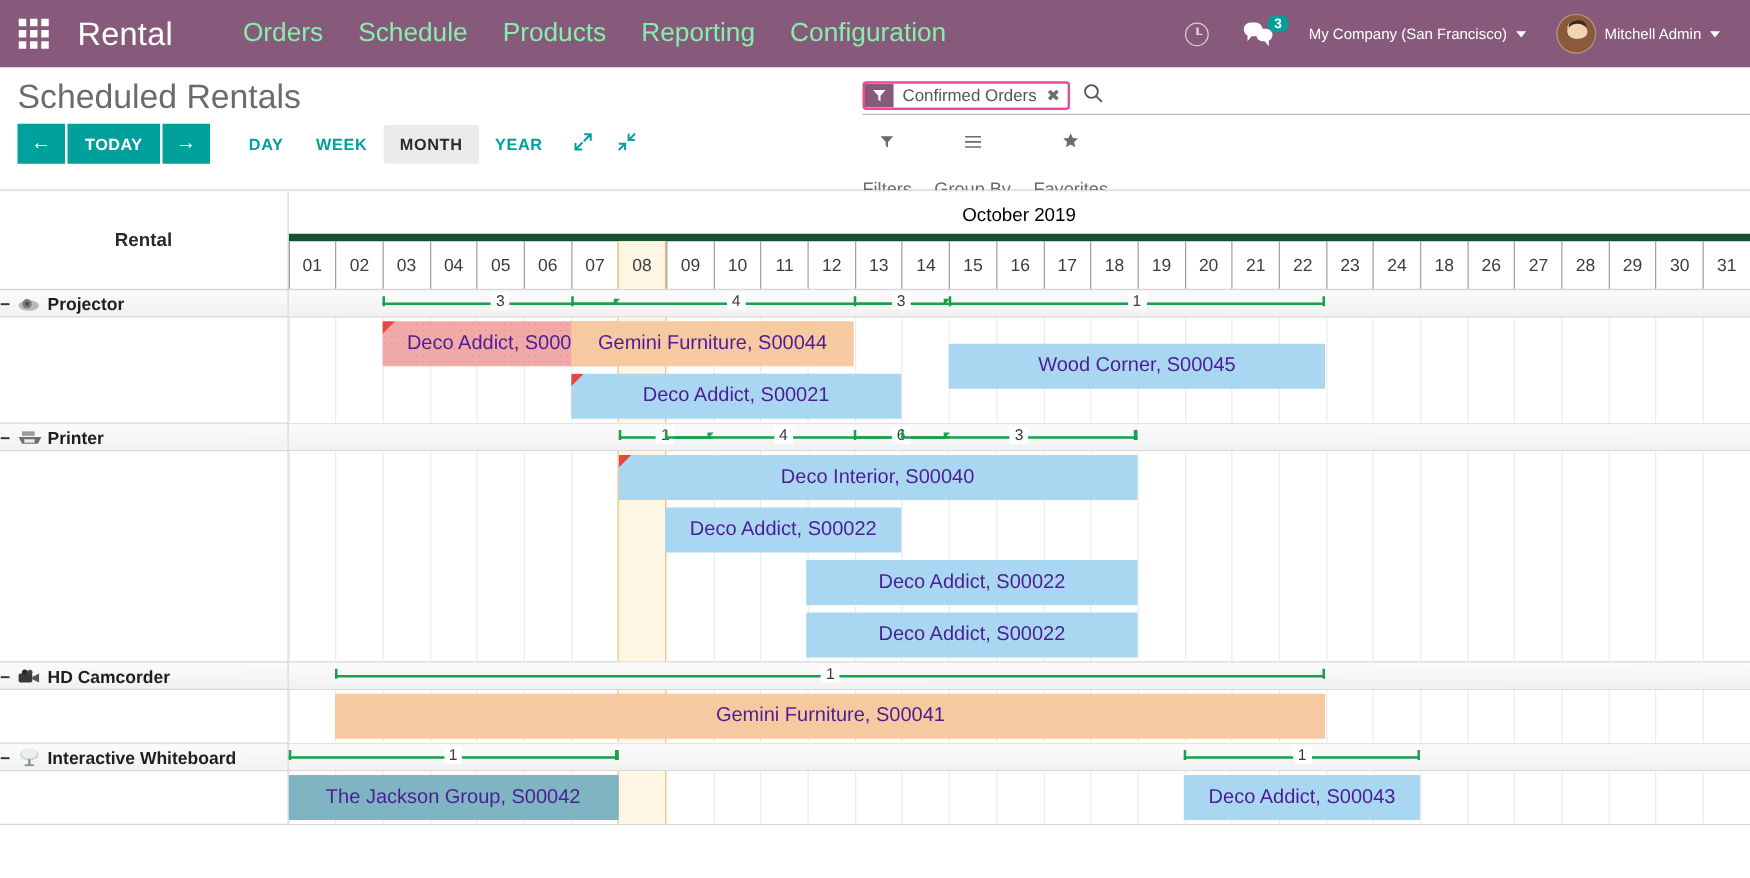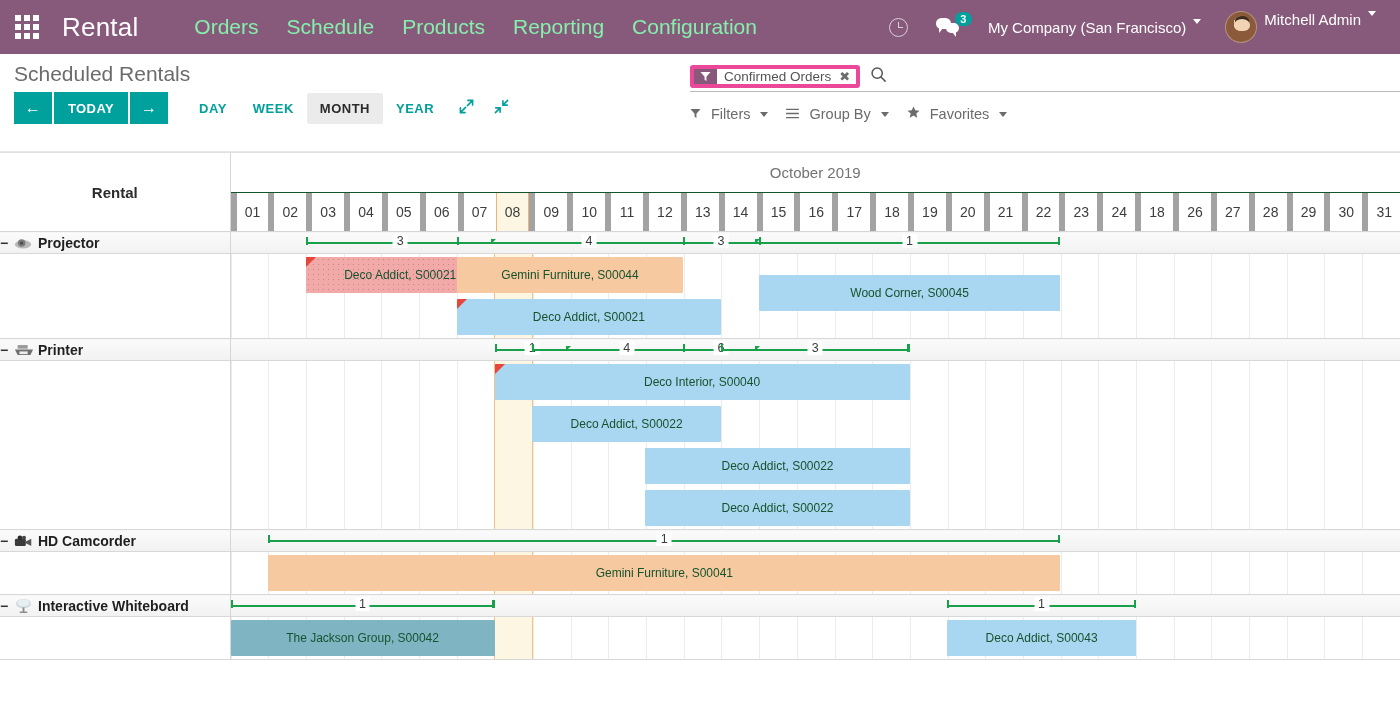--- a/index.html
+++ b/index.html
@@ -32,36 +32,36 @@
   .chat-ic { position: relative; width: 26px; height: 20px; }
   .bub { position: absolute; background: #fff; border-radius: 6px; }
   .bub.b1 { width: 15px; height: 11px; left: 0; top: 1px; }
   .bub.b1:after { content:""; position:absolute; left:3px; bottom:-4px; border-left:4px solid #fff; border-bottom:5px solid transparent; }
   .bub.b2 { width: 13px; height: 10px; left: 10px; top: 6px; }
   .bub.b2:after { content:""; position:absolute; right:3px; bottom:-4px; border-right:4px solid #fff; border-bottom:5px solid transparent; }
   .badge-count {
     position: absolute; top: -5px; right: -10px; background: #00A09D; color: #fff;
     border-radius: 9px; font-size: 11px; font-weight: bold; padding: 1px 5px; min-width: 17px; text-align: center;
   }
-  .company-sel, .user-sel { font-size: 15px; padding: 6px 12px; cursor: pointer; display: flex; align-items: flex-start; gap: 7px; }
+  .company-sel, .user-sel { font-size: 12px; padding: 6px 12px; cursor: pointer; display: flex; align-items: center; gap: 7px; }
   .caret { width:0;height:0;border-left:4.5px solid transparent;border-right:4.5px solid transparent;border-top:5px solid currentColor; display:inline-block; }
   .avatar {
     width: 32px; height: 32px; border-radius: 50%; overflow: hidden;
     background: radial-gradient(circle at 50% 38%, #e8c9a6 0 30%, #8a5a3b 31% 100%);
     border: 1px solid rgba(255,255,255,.35); position: relative;
   }
   .avatar:after {
     content:""; position:absolute; left:8px; top:7px; width:16px; height:12px;
     border-radius:50% 50% 45% 45%; background:#f0d4b4; box-shadow:0 -4px 0 -1px #3c2a1e;
   }
 
   
   .control-panel { background: #fff; border-bottom: 1px solid #e7e7e7; padding: 0; position: relative; height: 98px; }
   .cp-left { position: absolute; left: 14px; top: 8px; }
-  .page-title { font-size: 21px; color: #6b6b6b; font-weight: 400; margin-bottom: 6px; }
+  .page-title { font-size: 27px; color: #6b6b6b; font-weight: 400; margin-bottom: 6px; }
   .btn-row { display: flex; align-items: center; gap: 0; }
   .nav-btns { display: flex; }
   .nav-btn {
     background: #00A09D; color: #fff; border: none; height: 32px; display: flex;
     align-items: center; justify-content: center; cursor: pointer; font-size: 13px; font-weight: bold;
     letter-spacing: .4px; margin-right: 2px;
   }
   .nav-btn.arrow { width: 38px; font-size: 16px; }
   .nav-btn.today { padding: 0 14px; }
   .scale-btns { display: flex; align-items: center; margin-left: 16px; }
@@ -71,48 +71,48 @@
   }
   .scale-btn.active { background: #ebebeb; color: #2b2b2b; }
   .zoom-btns { display: flex; align-items: center; margin-left: 6px; gap: 8px; }
   .zoom-btn { color: #00A09D; font-size: 15px; cursor: pointer; padding: 4px 6px; }
 
   .cp-right { position: absolute; right: 0; left: 690px; top: 8px; }
   .searchbar {
     display: flex; align-items: center; border-bottom: 1px solid #b9b9b9; height: 30px; padding-right: 6px;
   }
   .facet {
-    display: flex; align-items: stretch; border: 4px solid #ec4899; border-radius: 3px; overflow: hidden;
+    display: flex; align-items: stretch; border: 2px solid #ec4899; border-radius: 3px; overflow: hidden;
     height: 23px; font-size: 13.5px; margin-right: 4px; flex: none;
   }
   .facet-ic { background: #875A7B; color: #fff; display: flex; align-items: center; padding: 0 6px; }
   .facet-lbl { background: #fff; color: #555; display: flex; align-items: center; padding: 0 5px 0 7px; }
   .facet-x { background:#fff; color: #6d6d6d; display: flex; align-items: center; padding: 0 6px 0 3px; cursor: pointer; font-size: 13px; }
   .search-input { flex: 1; border: none; outline: none; font-size: 15px; color: #444; padding: 0 4px; background: transparent; }
   .search-input::placeholder { color: #adadad; }
   .search-go { color: #666; font-size: 17px; cursor: pointer; padding-left: 6px; }
   .filter-row { display: flex; align-items: center; gap: 18px; margin-top: 14px; font-size: 14.5px; color: #6b6b6b; }
-  .filter-row .fitem { display: flex; align-items: center; gap: 10px; cursor: pointer; }
+  .filter-row .fitem { display: flex; align-items: center; gap: 21px; cursor: pointer; flex-direction: column; }
 
   
   .gantt { position: relative; border-top: 1px solid #e0e0e0; }
   .g-table { width: 1400px; border-collapse: collapse; table-layout: fixed; }
   .g-table td, .g-table th { padding: 0; }
   .col-left { width: 230px; }
   .hdr-left {
     height: 78px; border-right: 1px solid #d6d6d6; border-bottom: 1px solid #d6d6d6;
     text-align: center; vertical-align: middle; font-size: 15px; font-weight: bold; color: #2b2b2b;
     background: #fff;
   }
   .hdr-right { border-bottom: 1px solid #d6d6d6; background: #fff; padding: 0; }
-  .month-lbl { height: 40px; line-height: 40px; text-align: center; font-size: 15px; color: #737373; border-bottom: 1px solid #14532d;}
+  .month-lbl { height: 40px; line-height: 40px; text-align: center; font-size: 15px; color: #000000; border-bottom: 6px solid #14532d;}
   .days-row { display: flex; height: 38px; }
   .day-cell {
     flex: 1 0 0; text-align: center; line-height: 38px; font-size: 14px; color: #3d3d3d;
-    border-left: 6px solid #a3a3a3;
+    border-left: 1px solid #a3a3a3;
   }
   .day-cell.today-col { background: #fdf6e3; border-left: 1px solid #f0b27a; border-right: 1px solid #f0b27a; }
 
   .grp-row td { background: linear-gradient(#fbfbfb,#f1f1f1); border-top:1px solid #e0e0e0; border-bottom: 1px solid #d8d8d8; height: 22px; }
   .grp-left { padding-left: 14px; font-size: 14px; font-weight: bold; color: #1f1f1f; white-space: nowrap; border-right: 1px solid #d6d6d6;}
   .grp-left .minus { display:inline-block; width:10px; color:#333; font-weight:bold; margin-right:4px; }
   .grp-ic { display:inline-block; width: 18px; height: 14px; vertical-align: -2px; margin-right: 6px; }
   .grp-right { position: relative; }
   .pill-track { position: absolute; left: 0; right: 0; top: 0; height: 22px; }
 
@@ -129,21 +129,21 @@
 
   .body-row td { border-bottom: 1px solid #d8d8d8; background: #fff; }
   .body-left { border-right: 1px solid #d6d6d6; }
   .body-right { position: relative; padding: 0; }
   .grid-bg { position: absolute; inset: 0; display: flex; }
   .grid-bg .gc { flex: 1 0 0; border-left: 1px solid #ececec; }
   .grid-bg .gc.today-col { background: #fdf6e3; border-left: 1px solid #f4c27f; border-right: 1px solid #f4c27f; }
   .bars { position: relative; }
 
   .bar {
-    position: absolute; height: 36px; line-height: 36px; font-size: 12px; color: #14532d;
+    position: absolute; height: 36px; line-height: 36px; font-size: 16px; color: #4c1d95;
     text-align: center; white-space: nowrap; overflow: hidden; cursor: pointer;
     border-radius: 1px;
   }
   .bar.blue   { background: #a9d6f0; }
   .bar.red    { background: #f2aaa8; }
   .bar.orange { background: #f7c9a0; }
   .bar.teal   { background: #7fb5c2; }
   .bar.dotted:after {
     content:""; position:absolute; inset:0;
     background-image: radial-gradient(rgba(120,60,60,.35) 0.6px, transparent 0.7px);

